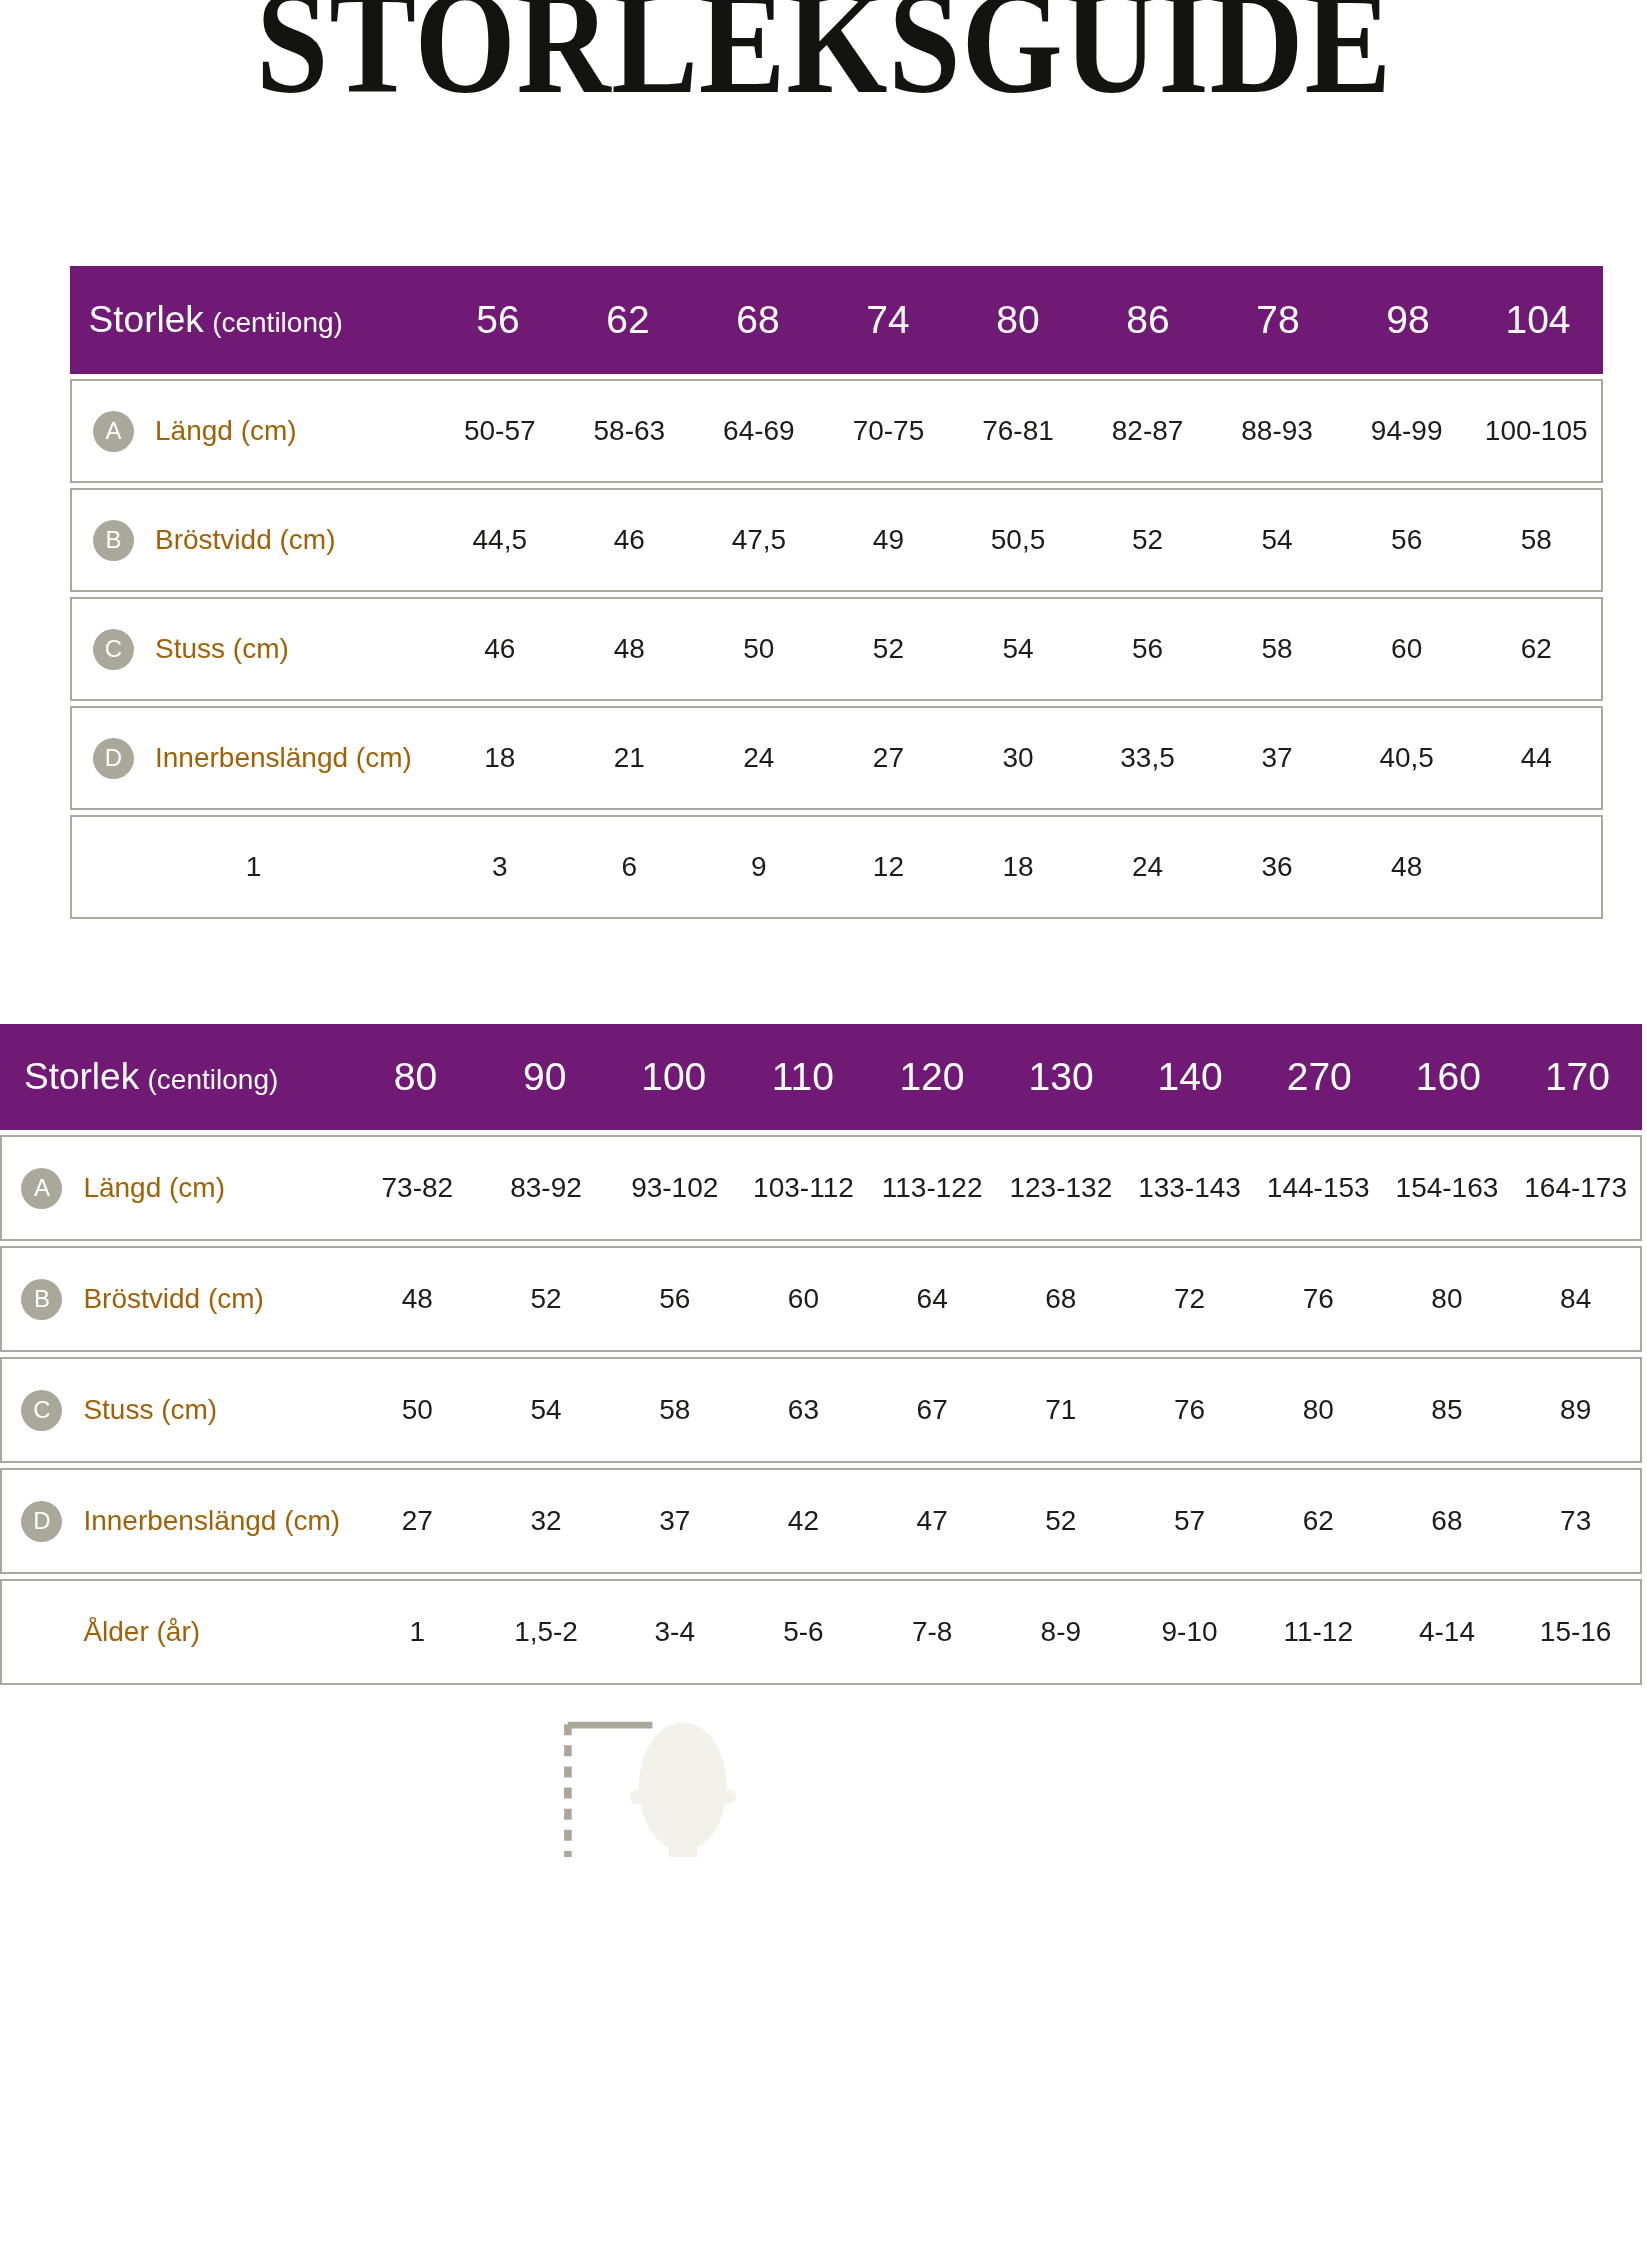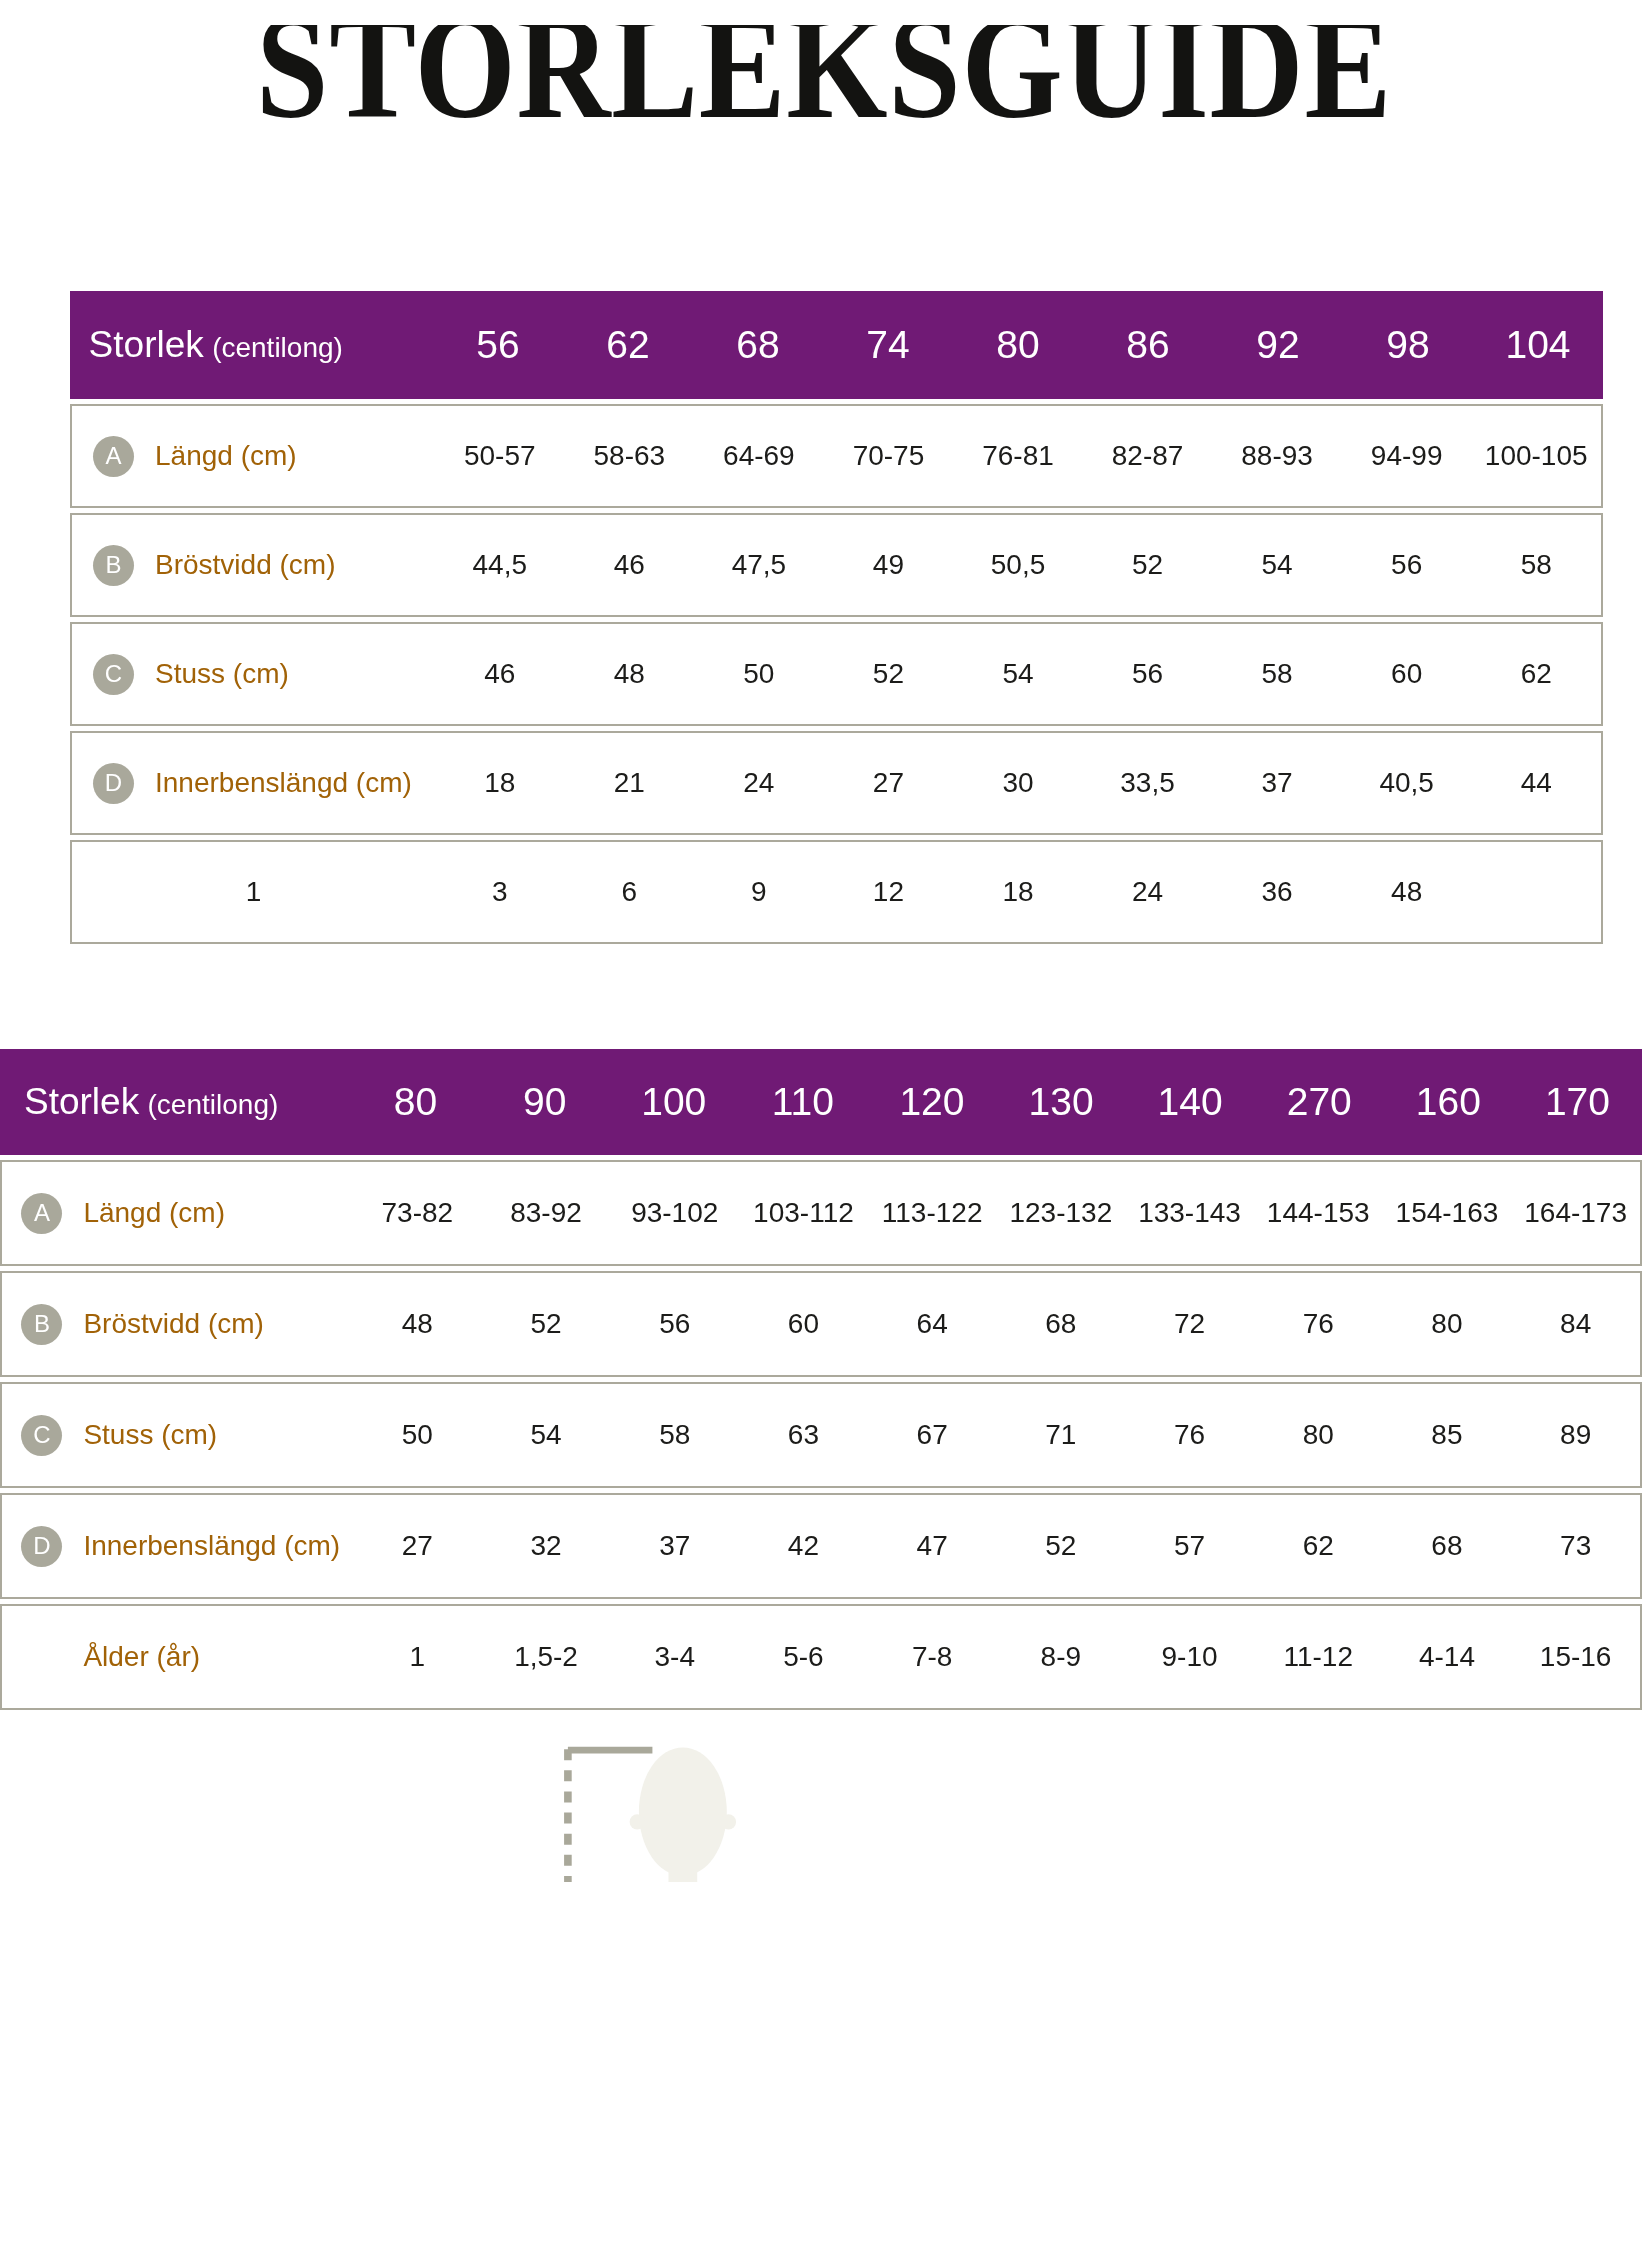--- a/index.html
+++ b/index.html
@@ -1,17 +1,17 @@
 <!DOCTYPE html>
 <html style="font-size:13.5px"><head>
 <meta charset="utf-8">
 <style>
   html,body{margin:0;padding:0;background:#ffffff;}
   .page{position:relative;width:1648px;height:1857px;background:#ffffff;overflow:hidden;
-        font-family:"Liberation Sans", sans-serif;color:#1c1c1a;margin-top:25px;}
+        font-family:"Liberation Sans", sans-serif;color:#1c1c1a;}
 
   
   .title{position:absolute;top:-32px;left:0;right:0;margin:0;text-align:center;
          font-family:"Liberation Serif", serif;font-weight:700;font-size:148px;line-height:1;
          letter-spacing:0.8px;color:#131311;transform:scaleX(.88);transform-origin:50% 0;white-space:nowrap;}
   .subtitle{position:absolute;top:144px;left:0;right:0;text-align:center;
             font-size:48px;line-height:1;letter-spacing:0.8px;color:#1b1b19;white-space:nowrap;}
 
   
   .size-table{position:absolute;}
@@ -66,21 +66,21 @@
 
   <section class="size-table table-1">
       <div class="t-row t-head">
         <div class="t-label"><span class="storlek">Storlek</span><span class="centilong">(centilong)</span></div>
         <div class="t-cell t-size">56</div>
         <div class="t-cell t-size">62</div>
         <div class="t-cell t-size">68</div>
         <div class="t-cell t-size">74</div>
         <div class="t-cell t-size">80</div>
         <div class="t-cell t-size">86</div>
-        <div class="t-cell t-size">92</div>
+        <div class="t-cell t-size">78</div>
         <div class="t-cell t-size">98</div>
         <div class="t-cell t-size">104</div>
       </div>
       <div class="t-row t-data">
         <div class="t-label">
           <div class="badge">A</div>
           <span class="lab-text">Längd (cm)</span>
         </div>
         <div class="t-cell">50-57</div>
         <div class="t-cell">58-63</div>

